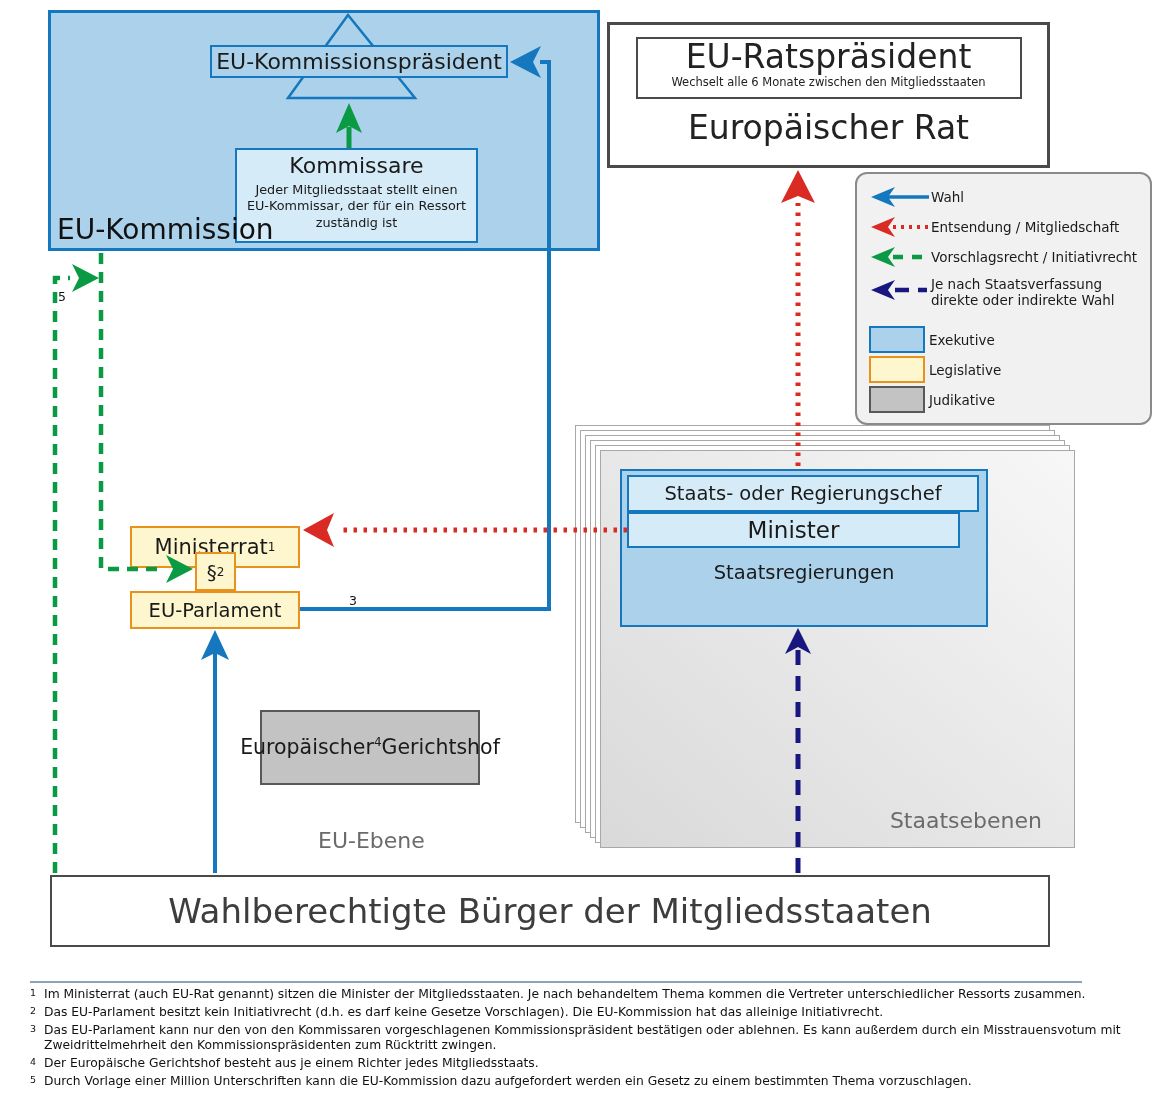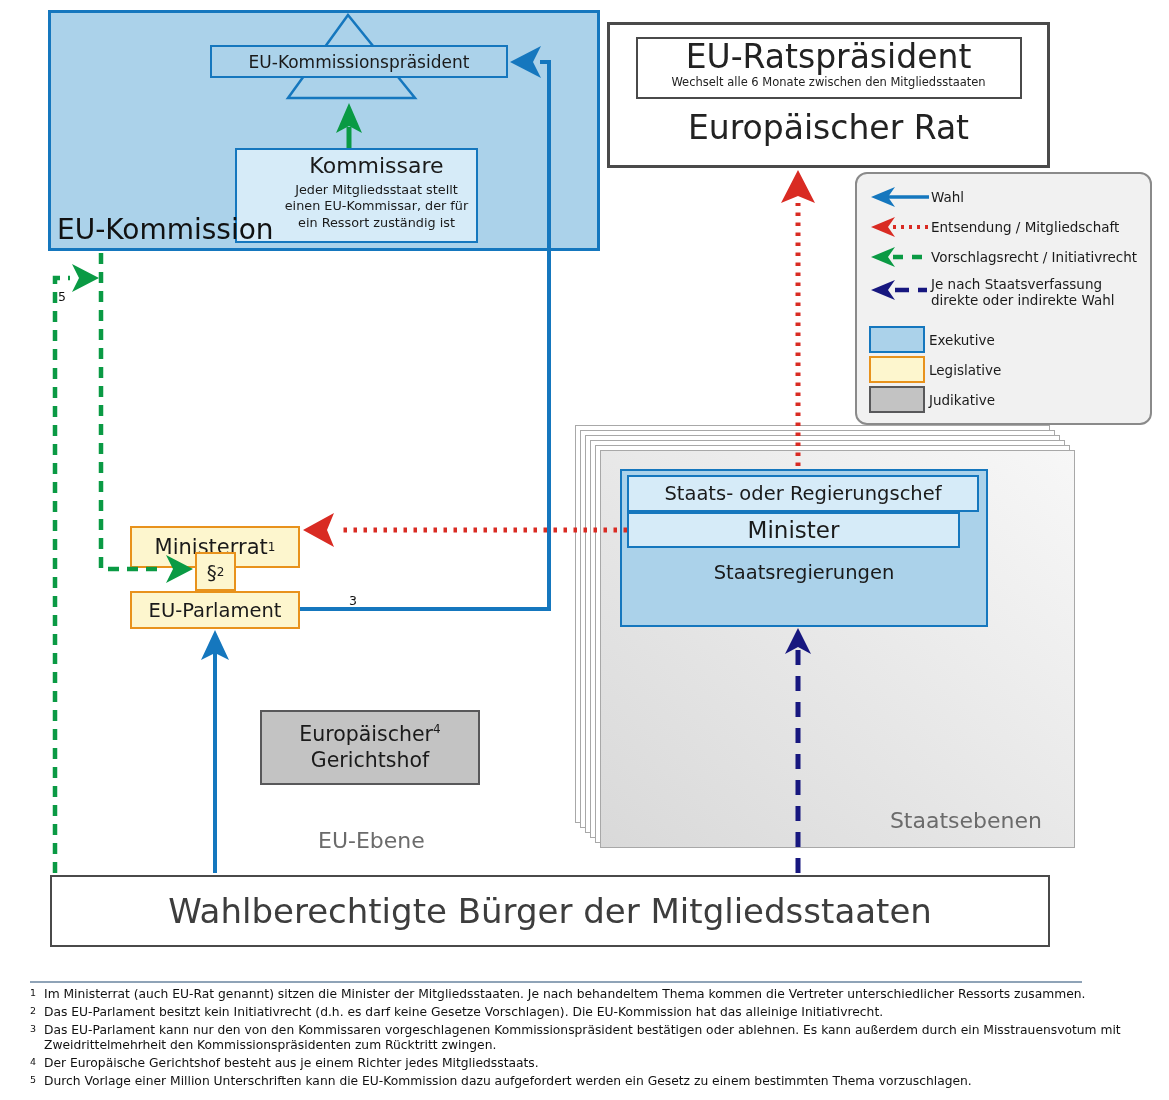--- a/index.html
+++ b/index.html
@@ -4,22 +4,22 @@
 <style>
   html,body{margin:0;padding:0;background:#fff;}
   .canvas{position:relative;width:1169px;height:1100px;background:#fff;
           font-family:"DejaVu Sans","Liberation Sans",sans-serif;color:#1a1a1a;overflow:hidden;}
   .abs{position:absolute;box-sizing:border-box;}
   .flexc{display:flex;align-items:center;justify-content:center;}
 
   
   .kommission{left:48px;top:10px;width:552px;height:241px;background:#abd2ea;border:3px solid #1577be;}
   .kommission-label{left:6px;bottom:2px;font-size:28px;color:#111;}
-  .praesident-box{left:159px;top:32px;width:298px;height:33px;background:#abd2ea;border:2.5px solid #1577be;font-size:17px;}
-  .kommissare-box{left:184px;top:135px;width:243px;height:95px;background:#d6ebf8;border:2.5px solid #1577be;text-align:center;padding-left:40px;}
+  .praesident-box{left:159px;top:32px;width:298px;height:33px;background:#abd2ea;border:2.5px solid #1577be;font-size:22px;}
+  .kommissare-box{left:184px;top:135px;width:243px;height:95px;background:#d6ebf8;border:2.5px solid #1577be;text-align:center;}
   .kommissare-title{font-size:22px;margin-top:3px;}
   .kommissare-note{font-size:12.8px;line-height:1.28;margin-top:4px;padding:0 6px;}
 
   
   .rat-box{left:607px;top:22px;width:443px;height:146px;background:#fff;border:3px solid #4a4a4a;text-align:center;}
   .ratspraesident-box{margin:12px auto 4px;width:386px;height:62px;border:2px solid #4a4a4a;box-sizing:border-box;}
   .ratspraesident-title{font-size:33px;line-height:1.1;color:#222;}
   .ratspraesident-note{font-size:11.5px;color:#222;}
   .rat-label{font-size:33px;margin-top:9px;color:#222;}
 
@@ -43,21 +43,21 @@
   .page{position:absolute;width:475px;height:398px;background:#fff;border:1px solid #a8a8a8;box-sizing:border-box;}
   .page.front{background:linear-gradient(to top right,#d9d9d9,#f7f7f7);}
   .staatsebenen-label{position:absolute;right:32px;bottom:14px;font-size:22px;color:#6b6b6b;}
   .staatsregierungen{left:620px;top:469px;width:368px;height:158px;background:#abd2ea;border:2.5px solid #1577be;}
   .chef-box{left:5px;top:4px;width:352px;height:37px;background:#d6ebf8;border:2px solid #1577be;font-size:19.5px;}
   .minister-box{left:5px;top:41px;width:333px;height:36px;background:#d6ebf8;border:2px solid #1577be;font-size:23px;}
   .regierungen-label{left:0;right:0;top:90px;text-align:center;font-size:19.5px;}
 
   
   .gerichtshof{left:260px;top:710px;width:220px;height:75px;background:#c3c3c3;border:2.5px solid #58585a;
-               display:flex;flex-direction:column;align-items:center;justify-content:center;font-size:20.5px;line-height:1.25;}
+               display:flex;align-items:center;justify-content:center;font-size:20.5px;line-height:1.25;}
 
   .eu-ebene{left:318px;top:828px;font-size:22px;color:#6b6b6b;}
 
   .buerger{left:50px;top:875px;width:1000px;height:72px;background:#fff;border:2.5px solid #4a4a4a;font-size:34px;color:#3d3d3d;}
 
   
   .edge-label{position:absolute;font-size:12.5px;color:#111;}
 
   
   .divider{left:30px;top:981px;width:1052px;height:2px;background:#8fa3b7;}

